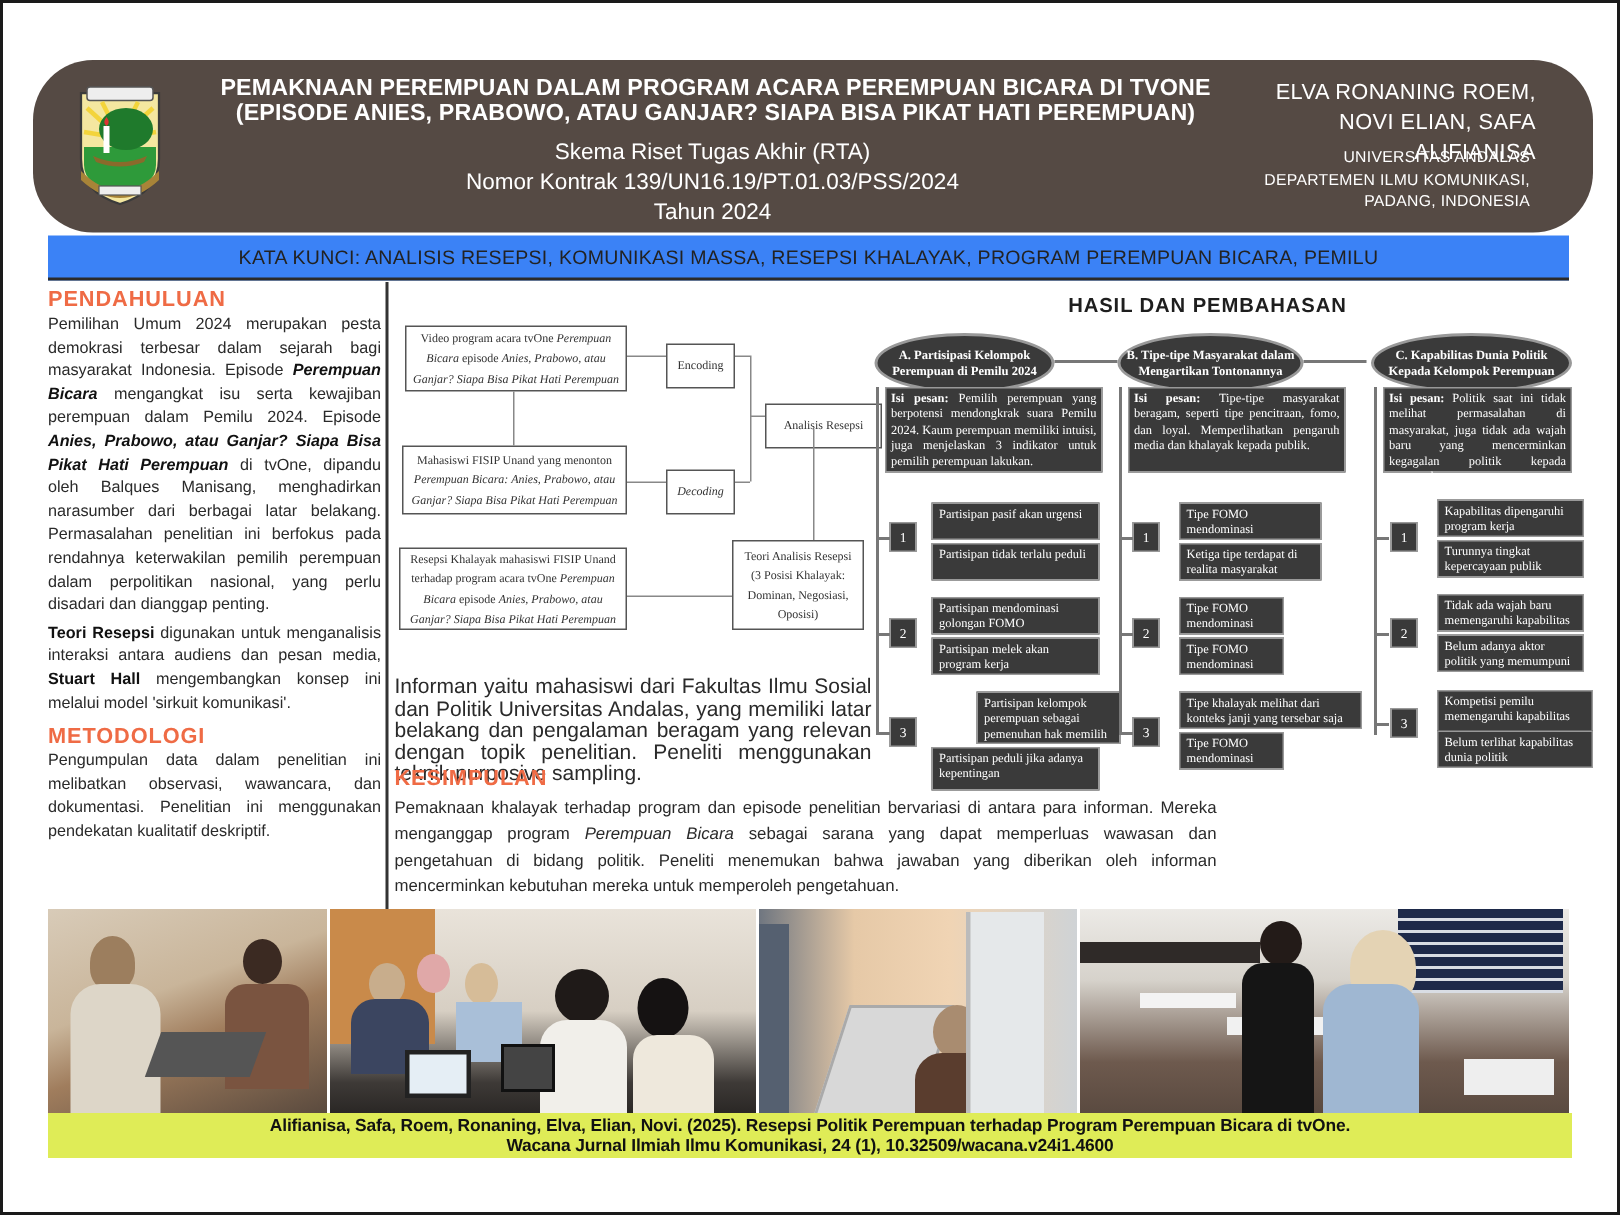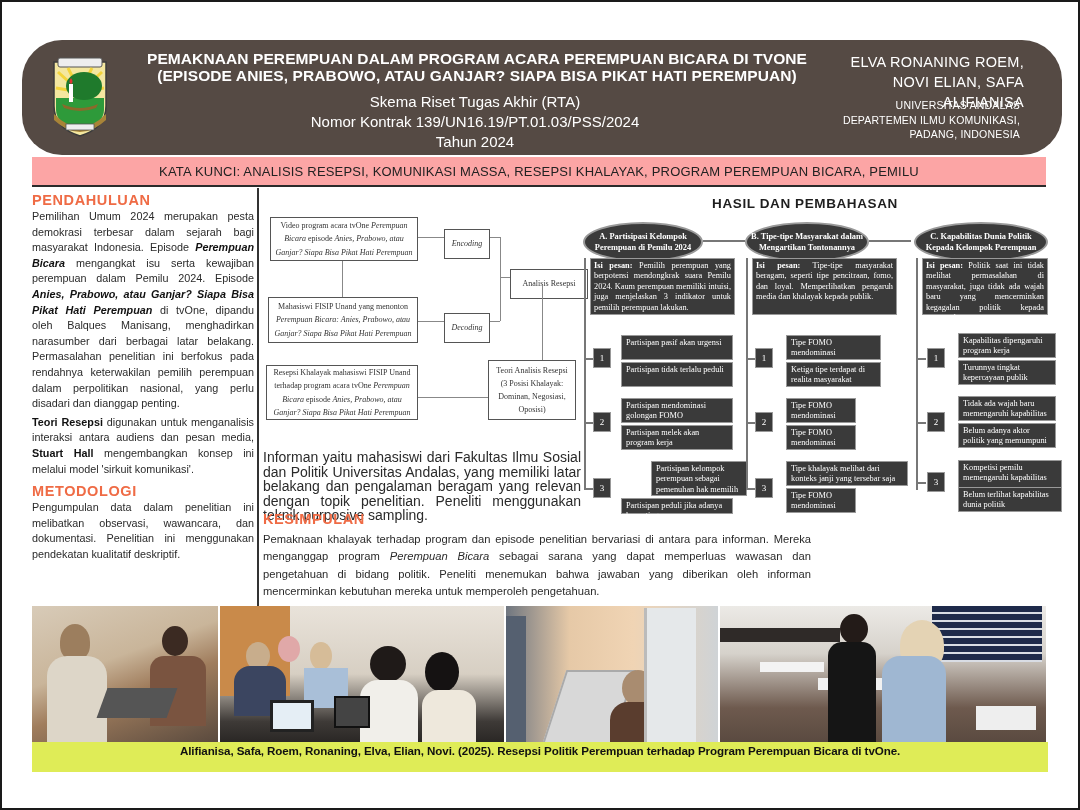--- a/index.html
+++ b/index.html
@@ -9,21 +9,21 @@
 
   
   .header { position: absolute; left: 22px; top: 40px; width: 1040px; height: 115px; background: #554a44; border-radius: 40px 40px 40px 40px; }
   .logo { position: absolute; left: 48px; top: 54px; width: 64px; height: 86px; }
   .title { position: absolute; left: 132px; top: 50px; width: 690px; color: #fff; font-weight: bold; font-size: 15.5px; line-height: 17px; text-align: center; letter-spacing: 0.1px; }
   .sub { position: absolute; left: 270px; top: 92px; width: 410px; color: #fff; font-size: 15px; line-height: 20px; text-align: center; }
   .authors { position: absolute; left: 812px; top: 52px; width: 212px; color: #fff; font-size: 14.5px; line-height: 20px; text-align: right; letter-spacing: 0.3px; }
   .affil { position: absolute; left: 820px; top: 98px; width: 200px; color: #fff; font-size: 10.5px; line-height: 14.5px; text-align: right; letter-spacing: 0.2px; }
 
   
-  .keywords { position: absolute; left: 32px; top: 157px; width: 1014px; height: 30px; background: #fca5a5; border-bottom: 2px solid #2b2b2b; display: flex; align-items: center; justify-content: center; font-size: 13px; letter-spacing: 0.2px; color: #222; }
+  .keywords { position: absolute; left: 32px; top: 157px; width: 1014px; height: 30px; background: #3b82f6; border-bottom: 2px solid #2b2b2b; display: flex; align-items: center; justify-content: center; font-size: 13px; letter-spacing: 0.2px; color: #222; }
 
   
   .vdivider { position: absolute; left: 257px; top: 188px; width: 2px; height: 418px; background: #333; }
 
   
   .leftcol { position: absolute; left: 32px; top: 191px; width: 222px; }
   .sec-title { color: #ef6b45; font-weight: bold; font-size: 14.5px; letter-spacing: 0.6px; line-height: 18px; }
   .body-text { font-size: 10.8px; line-height: 15.6px; text-align: justify; color: #2a2a2a; }
   .body-text b { color: #111; }
   .para2 { margin-top: 3px; }
@@ -115,21 +115,21 @@
   <div class="body-text">Pengumpulan data dalam penelitian ini melibatkan observasi, wawancara, dan dokumentasi. Penelitian ini menggunakan pendekatan kualitatif deskriptif.</div>
 </div>
 
 <div class="flow">
   <div class="fbox" style="left:8px;top:12px;width:148px;height:44px;">
     <div><span>Video program acara tvOne </span><i>Perempuan Bicara</i><span> episode </span><i>Anies, Prabowo, atau Ganjar? Siapa Bisa Pikat Hati Perempuan</i></div>
   </div>
   <div class="fbox" style="left:6px;top:92px;width:150px;height:46px;">
     <div><span>Mahasiswi FISIP Unand yang menonton </span><i>Perempuan Bicara: Anies, Prabowo, atau Ganjar? Siapa Bisa Pikat Hati Perempuan</i></div>
   </div>
-  <div class="fbox" style="left:182px;top:24px;width:46px;height:17px;font-style:italic;">Encoding</div>
+  <div class="fbox" style="left:182px;top:24px;width:46px;height:17px;">Encoding</div>
   <div class="fbox" style="left:182px;top:108px;width:46px;height:17px;font-style:italic;">Decoding</div>
   <div class="fbox" style="left:248px;top:64px;width:78px;height:17px;">Analisis Resepsi</div>
   <div class="fbox" style="left:226px;top:155px;width:88px;height:60px;line-height:13px;">Teori Analisis Resepsi (3 Posisi Khalayak: Dominan, Negosiasi, Oposisi)</div>
   <div class="fbox" style="left:4px;top:160px;width:152px;height:55px;">
     <div><span>Resepsi Khalayak mahasiswi FISIP Unand terhadap program acara tvOne </span><i>Perempuan Bicara</i><span> episode </span><i>Anies, Prabowo, atau Ganjar? Siapa Bisa Pikat Hati Perempuan</i></div>
   </div>
 
   <div class="fline" style="left:156px;top:32px;width:26px;height:1px;"></div>
   <div class="fline" style="left:156px;top:116px;width:26px;height:1px;"></div>
   <div class="fline" style="left:80px;top:56px;width:1px;height:36px;"></div>
@@ -161,21 +161,21 @@
   <div class="num" style="left:593px;top:348px;">1</div>
   <div class="item" style="left:621px;top:335px;width:112px;height:25px;">Partisipan pasif akan urgensi</div>
   <div class="item" style="left:621px;top:362px;width:112px;height:25px;">Partisipan tidak terlalu peduli</div>
   <div class="hline" style="left:584px;top:422px;width:10px;"></div>
   <div class="num" style="left:593px;top:412px;">2</div>
   <div class="item" style="left:621px;top:398px;width:112px;height:25px;">Partisipan mendominasi golongan FOMO</div>
   <div class="item" style="left:621px;top:425px;width:112px;height:25px;">Partisipan melek akan program kerja</div>
   <div class="hline" style="left:584px;top:488px;width:10px;"></div>
   <div class="num" style="left:593px;top:478px;">3</div>
   <div class="item" style="left:651px;top:461px;width:96px;height:35px;">Partisipan kelompok perempuan sebagai pemenuhan hak memilih saja</div>
-  <div class="item" style="left:621px;top:498px;width:112px;height:16px;">Partisipan peduli jika adanya kepentingan</div>
+  <div class="item" style="left:621px;top:498px;width:112px;height:29px;">Partisipan peduli jika adanya kepentingan</div>
 </div>
 
 <div>
   <div class="oval" style="left:745px;top:222px;width:124px;height:40px;">B. Tipe-tipe Masyarakat dalam Mengartikan Tontonannya</div>
   <div class="hline" style="left:869px;top:240px;width:42px;"></div>
   <div class="vline" style="left:746px;top:258px;height:232px;"></div>
   <div class="isi" style="left:752px;top:258px;width:145px;height:57px;"><b>Isi pesan:</b><span> Tipe-tipe masyarakat beragam, seperti tipe pencitraan, fomo, dan loyal. Memperlihatkan pengaruh media dan khalayak kepada publik.</span></div>
   <div class="hline" style="left:746px;top:358px;width:10px;"></div>
   <div class="num" style="left:755px;top:348px;">1</div>
   <div class="item" style="left:786px;top:335px;width:95px;height:25px;">Tipe FOMO mendominasi</div>
@@ -245,13 +245,14 @@
     <div style="position:absolute;left:120px;top:8px;width:28px;height:30px;border-radius:50%;background:#231b18;"></div>
     <div style="position:absolute;left:108px;top:36px;width:48px;height:100px;border-radius:14px 14px 0 0;background:#151515;"></div>
     <div style="position:absolute;left:180px;top:14px;width:44px;height:50px;border-radius:50% 50% 40% 40%;background:#e4d3b4;"></div>
     <div style="position:absolute;left:162px;top:50px;width:64px;height:86px;border-radius:18px 18px 0 0;background:#9fb7d2;"></div>
     <div style="position:absolute;left:256px;top:100px;width:60px;height:24px;background:#eeeeee;"></div>
   </div>
 </div>
 
 <div class="citation">
   <div>Alifianisa, Safa, Roem, Ronaning, Elva, Elian, Novi. (2025). Resepsi Politik Perempuan terhadap Program Perempuan Bicara di tvOne.</div>
+  <div>Wacana Jurnal Ilmiah Ilmu Komunikasi, 24 (1), 10.32509/wacana.v24i1.4600</div>
 </div>
 
 </body></html>

